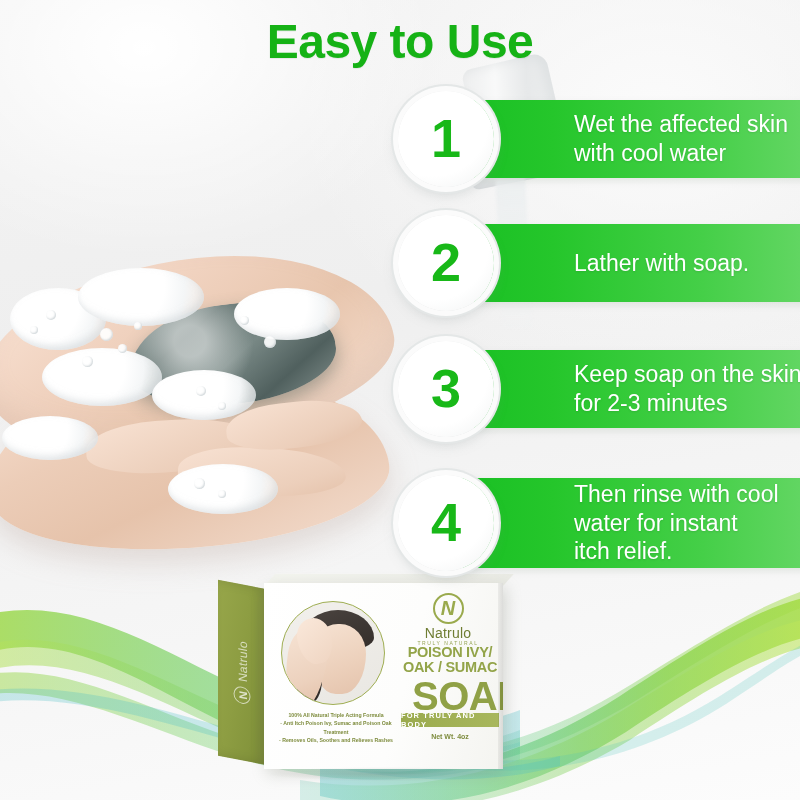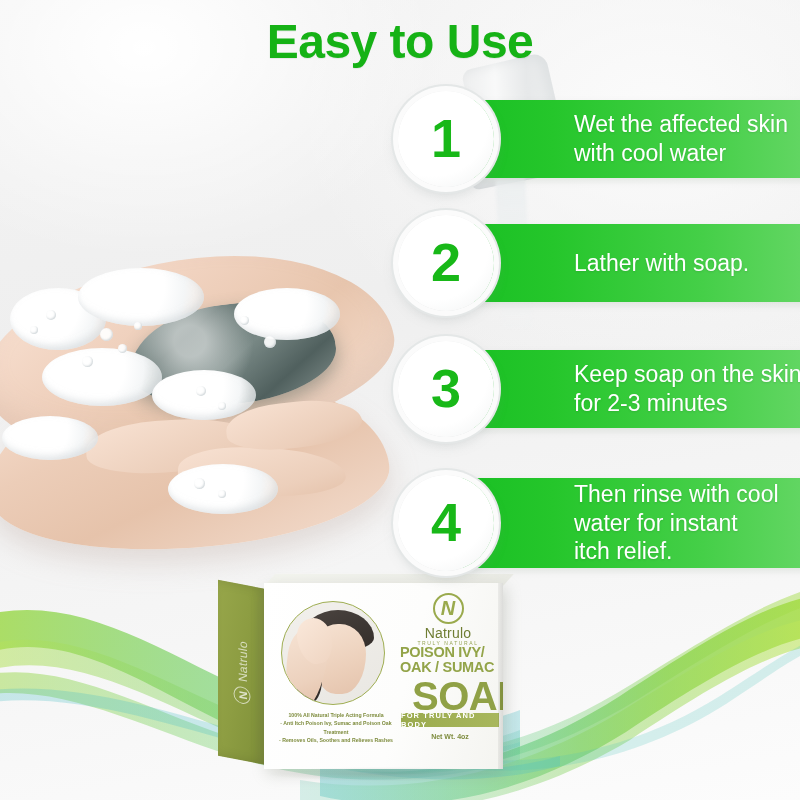--- a/index.html
+++ b/index.html
@@ -212,21 +212,21 @@
   .handtop {
     position:absolute; left:16px; top:16px; width:34px; height:46px;
     background: linear-gradient(150deg,#fae8da,#efd5c2);
     border-radius: 48% 50% 44% 46% / 42% 44% 58% 56%;
     transform: rotate(-12deg);
   }
 
   .bf-title {
     position:absolute; left:136px; top:62px; width:100px;
     font-size:14.5px; font-weight:bold; line-height:1.06;
-    color:#93a449; letter-spacing:-.3px;
+    color:#93a449; letter-spacing:-.3px;text-align:center;
   }
   .bf-soap {
     position:absolute; left:148px; top:95px; width:100px;
     font-size:40px; font-weight:bold; line-height:.92;
     color:#90a146; letter-spacing:-.5px;
   }
   .bf-band {
     position:absolute; left:137px; top:130px; width:98px; height:14px;
     background: linear-gradient(90deg,#9aaa4d,#a8b75d);
     display:flex; align-items:center; justify-content:center;

